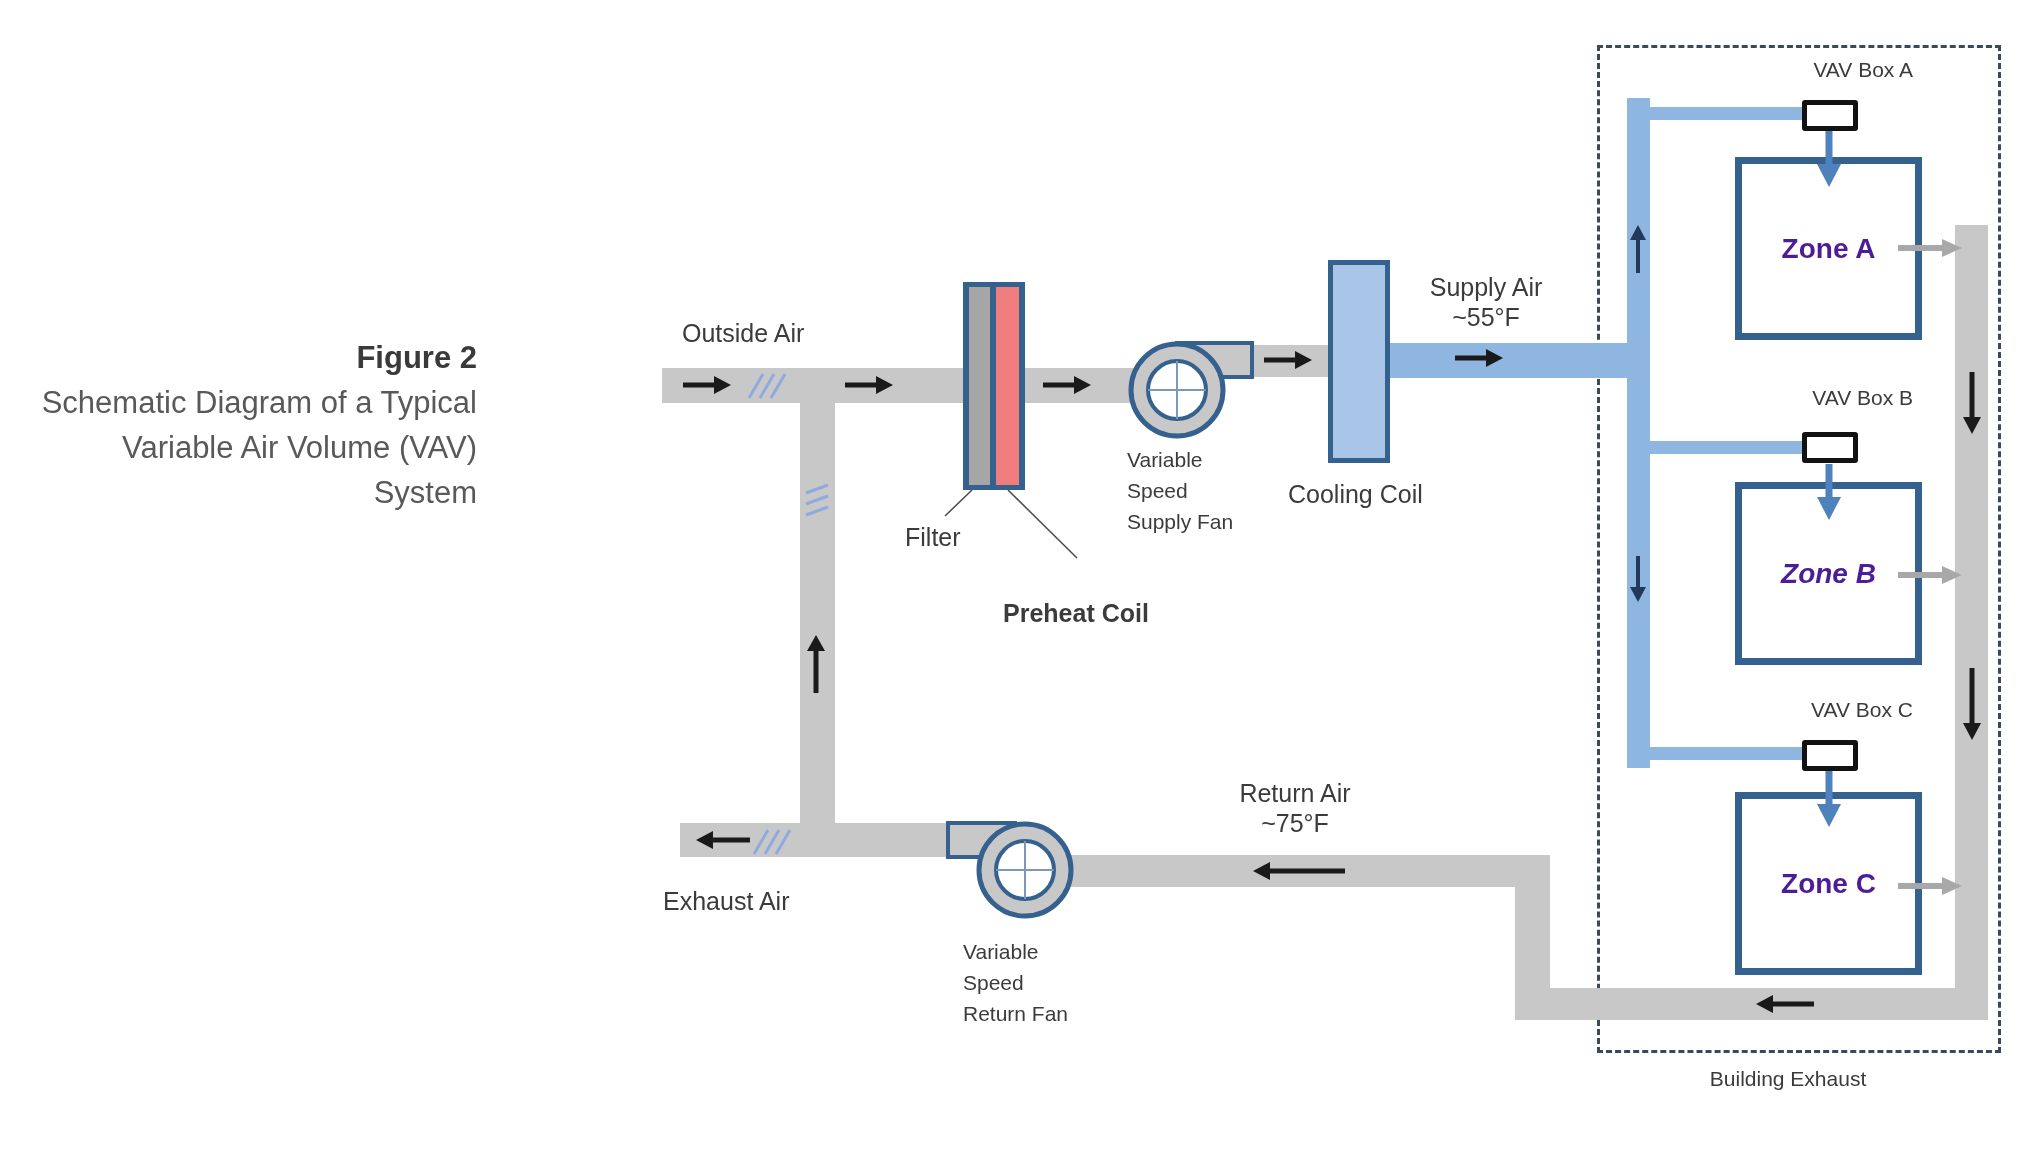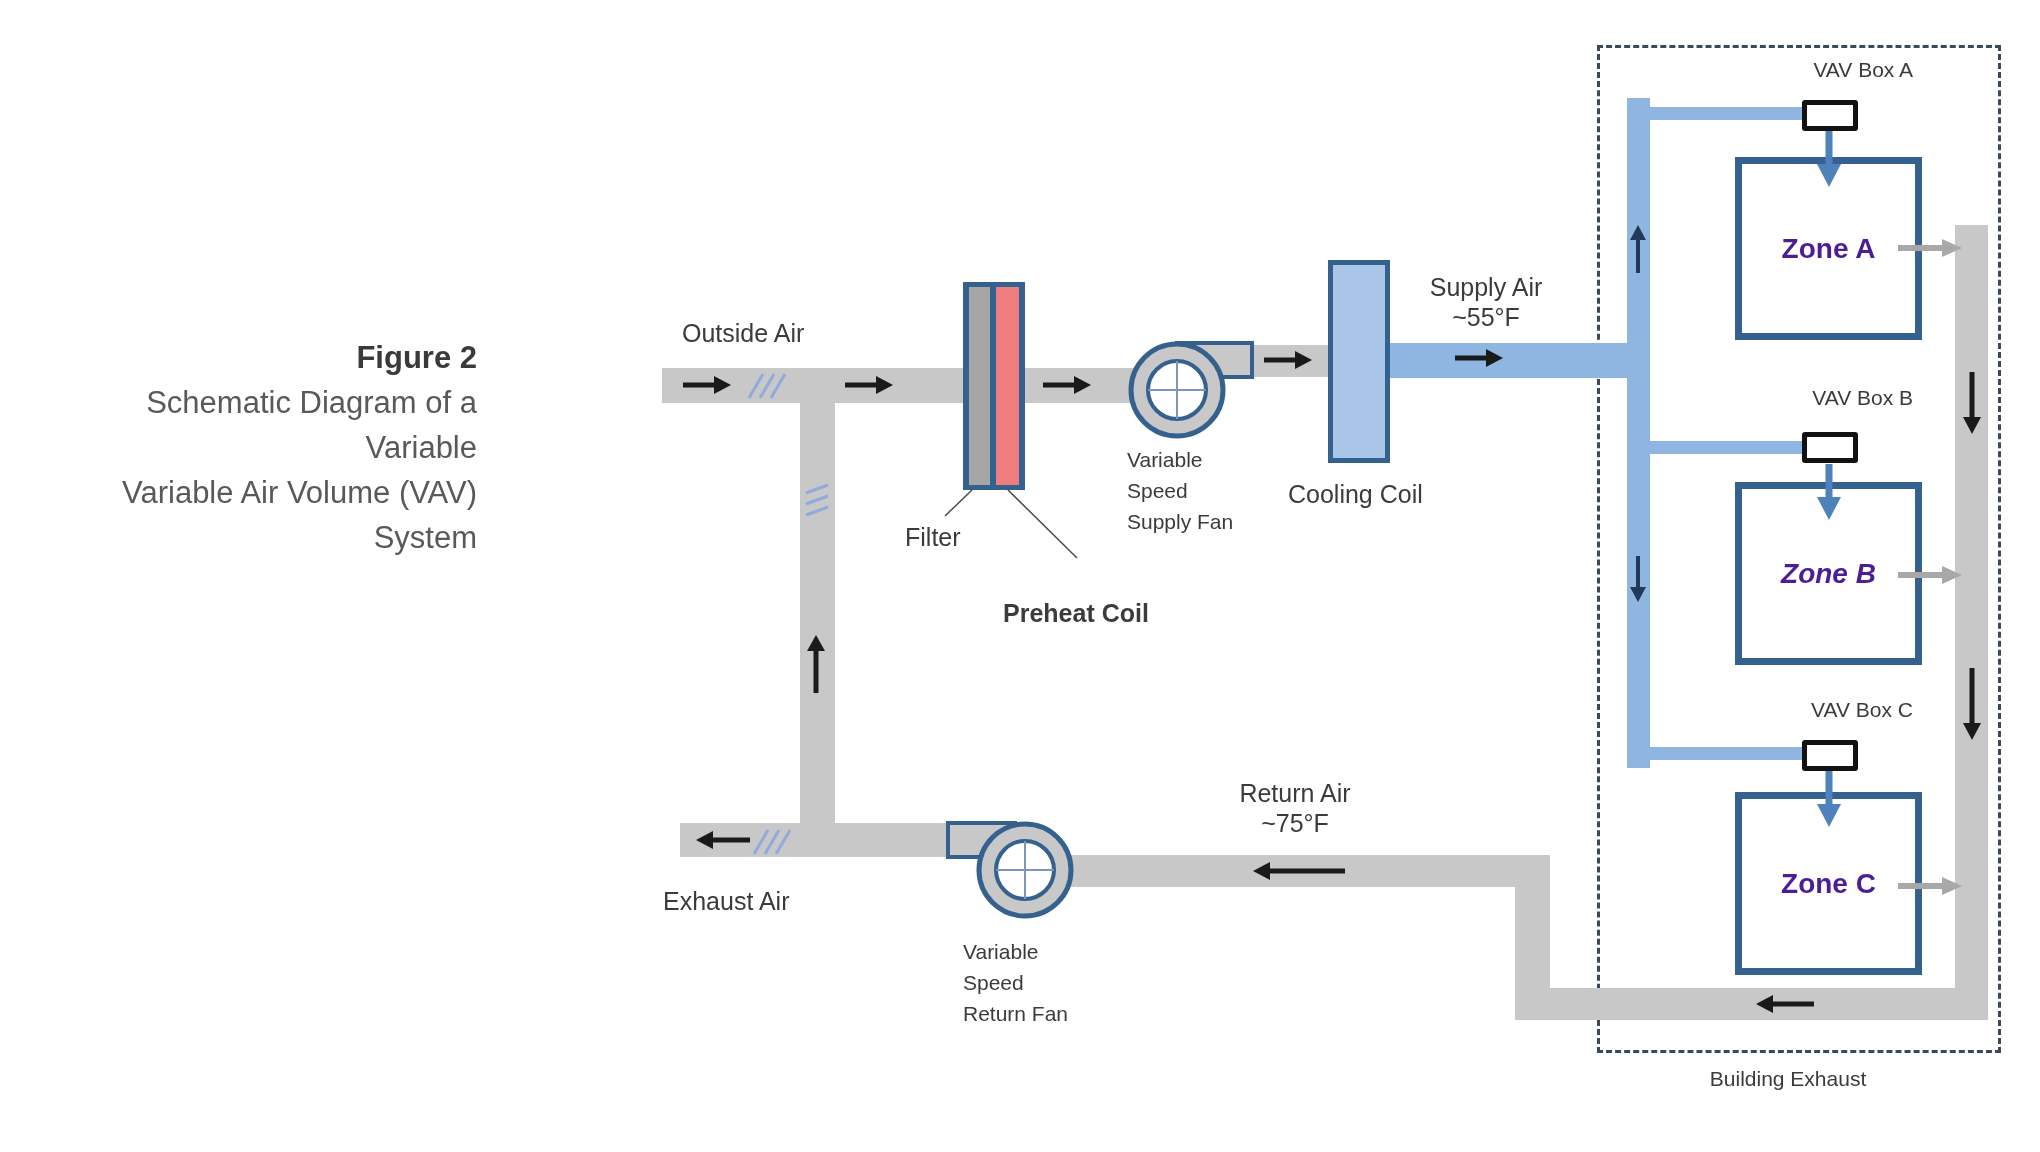--- a/index.html
+++ b/index.html
@@ -45,21 +45,21 @@
   .fan .cross{stroke:#7d97b8;stroke-width:2px;}
   .leader line{stroke:#4a4a4a;stroke-width:1.5px;}
 </style>
 </head>
 <body>
 
 <div id="canvas">
 
   <div class="fig-block">
     <div class="fig-title">Figure 2</div>
-    <div class="fig-cap">Schematic Diagram of a Variable</div>
+    <div class="fig-cap">Schematic Diagram of a Typical</div>
     <div class="fig-cap">Variable Air Volume (VAV) System</div>
   </div>
 
   <div class="boundary"></div>
 
   <div class="duct" style="left:662px;top:368px;width:518px;height:35px;"></div>
   <div class="duct" style="left:1240px;top:345px;width:90px;height:32px;"></div>
   <div class="duct" style="left:800px;top:400px;width:35px;height:457px;"></div>
   <div class="duct" style="left:680px;top:823px;width:280px;height:34px;"></div>
   <div class="duct" style="left:1050px;top:855px;width:500px;height:32px;"></div>

